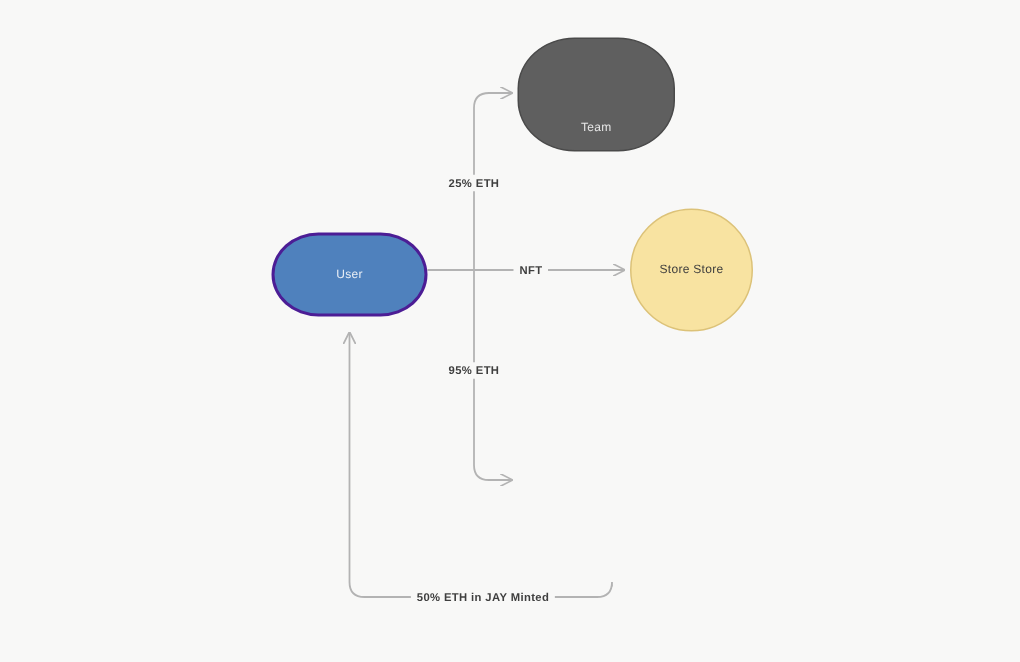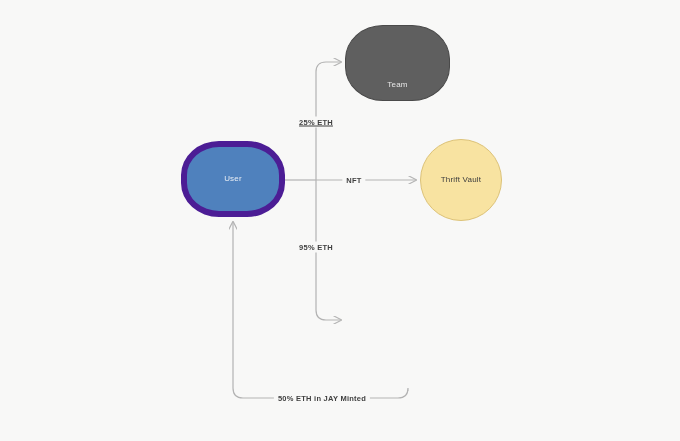--- a/index.html
+++ b/index.html
@@ -35,25 +35,25 @@
     text-align: center;
   }
   .node-label {
     font-size: 8px;
     letter-spacing: 0.2px;
     line-height: 1.1;
     pointer-events: none;
   }
   #node-user {
     left: 181px;
-    top: 141px;
+    top: 155px;
     width: 104px;
-    height: 76px;
+    height: 56px;
     background: #4f81bd;
-    border: 6px solid #4c1d95;
+    border: 2px solid #4c1d95;
     border-radius: 38px / 34px;
   }
   #node-user .node-label { color: #e9eef5; }
   #node-team {
     left: 345px;
     top: 25px;
     width: 105px;
     height: 76px;
     background: #5f5f5f;
     border: 1px solid #4a4a4a;
@@ -84,21 +84,21 @@
     position: absolute;
     font-size: 7.5px;
     font-weight: bold;
     color: #3f3f3f;
     letter-spacing: 0.25px;
     white-space: nowrap;
     background: #f8f8f7;
     padding: 1px 4px;
     transform: translate(-50%, -50%);
   }
-  #edge-label-team  { left: 316px; top: 122px; text-decoration: underline; }
+  #edge-label-team  { left: 316px; top: 122px; }
   #edge-label-vault { left: 316px; top: 247px; }
   #edge-label-nft   { left: 354px; top: 180px; }
   #edge-label-mint  { left: 322px; top: 398px; text-align: right; }
 </style>
 </head>
 <body>
 
 <div id="canvas">
 
   <svg id="edge-layer" viewBox="0 0 680 441" width="680" height="441" xmlns="http://www.w3.org/2000/svg">
@@ -121,21 +121,21 @@
 
   <div class="node" id="node-user">
     <span class="node-label">User</span>
   </div>
 
   <div class="node" id="node-team">
     <span class="node-label">Team</span>
   </div>
 
   <div class="node" id="node-thrift-store">
-    <span class="node-label">Thrift Vault</span>
+    <span class="node-label">Store Store</span>
   </div>
 
 
   <div class="edge-label" id="edge-label-team">25% ETH</div>
 
   <div class="edge-label" id="edge-label-nft">NFT</div>
 
   <div class="edge-label" id="edge-label-vault">95% ETH</div>
 
   <div class="edge-label" id="edge-label-mint">50% ETH in JAY Minted</div>

